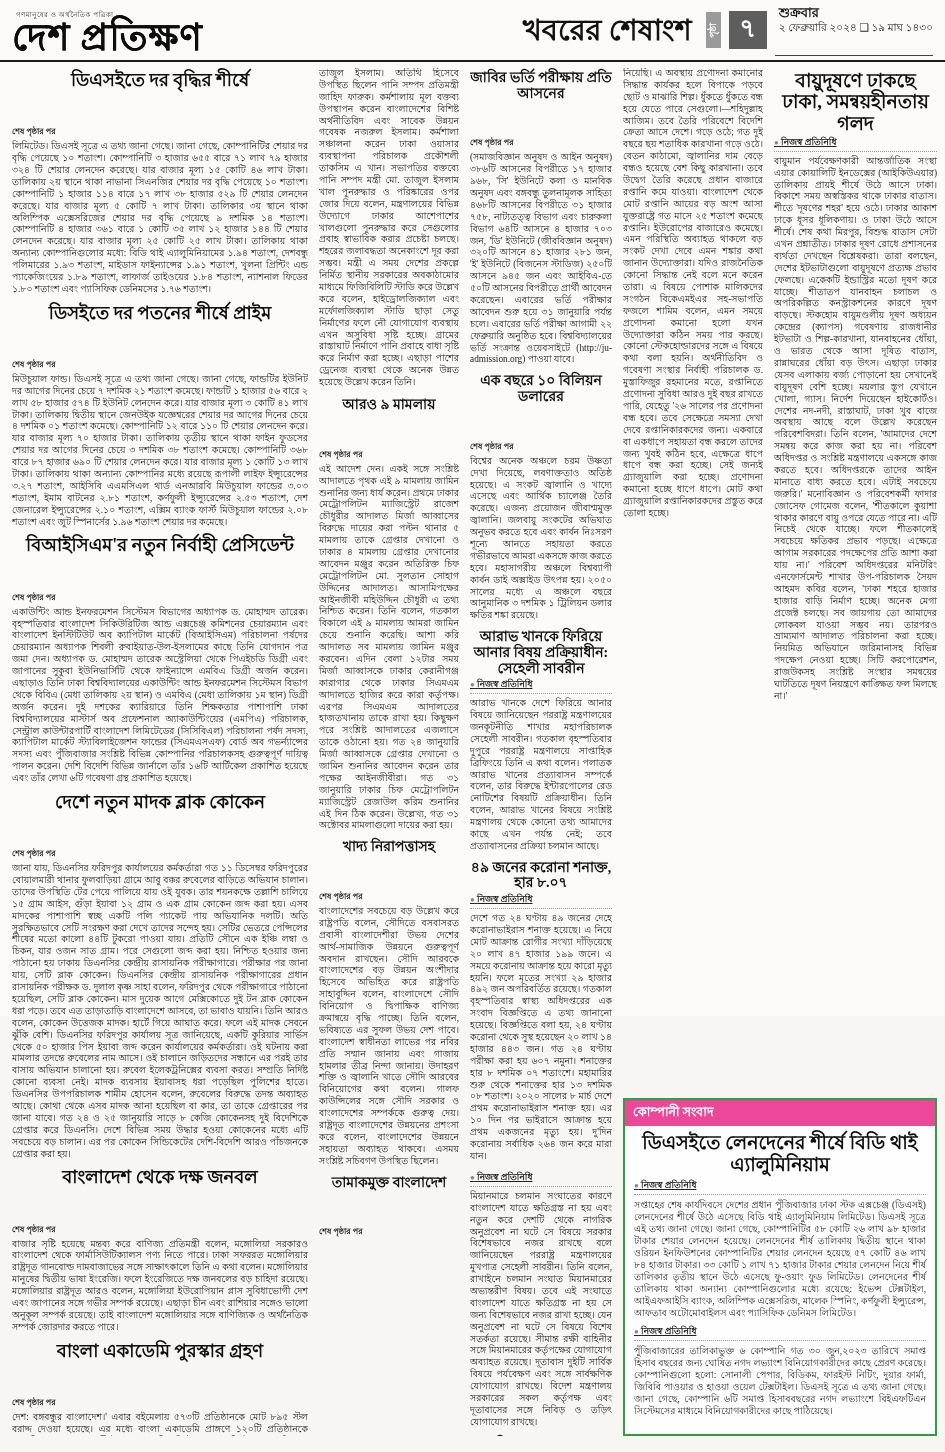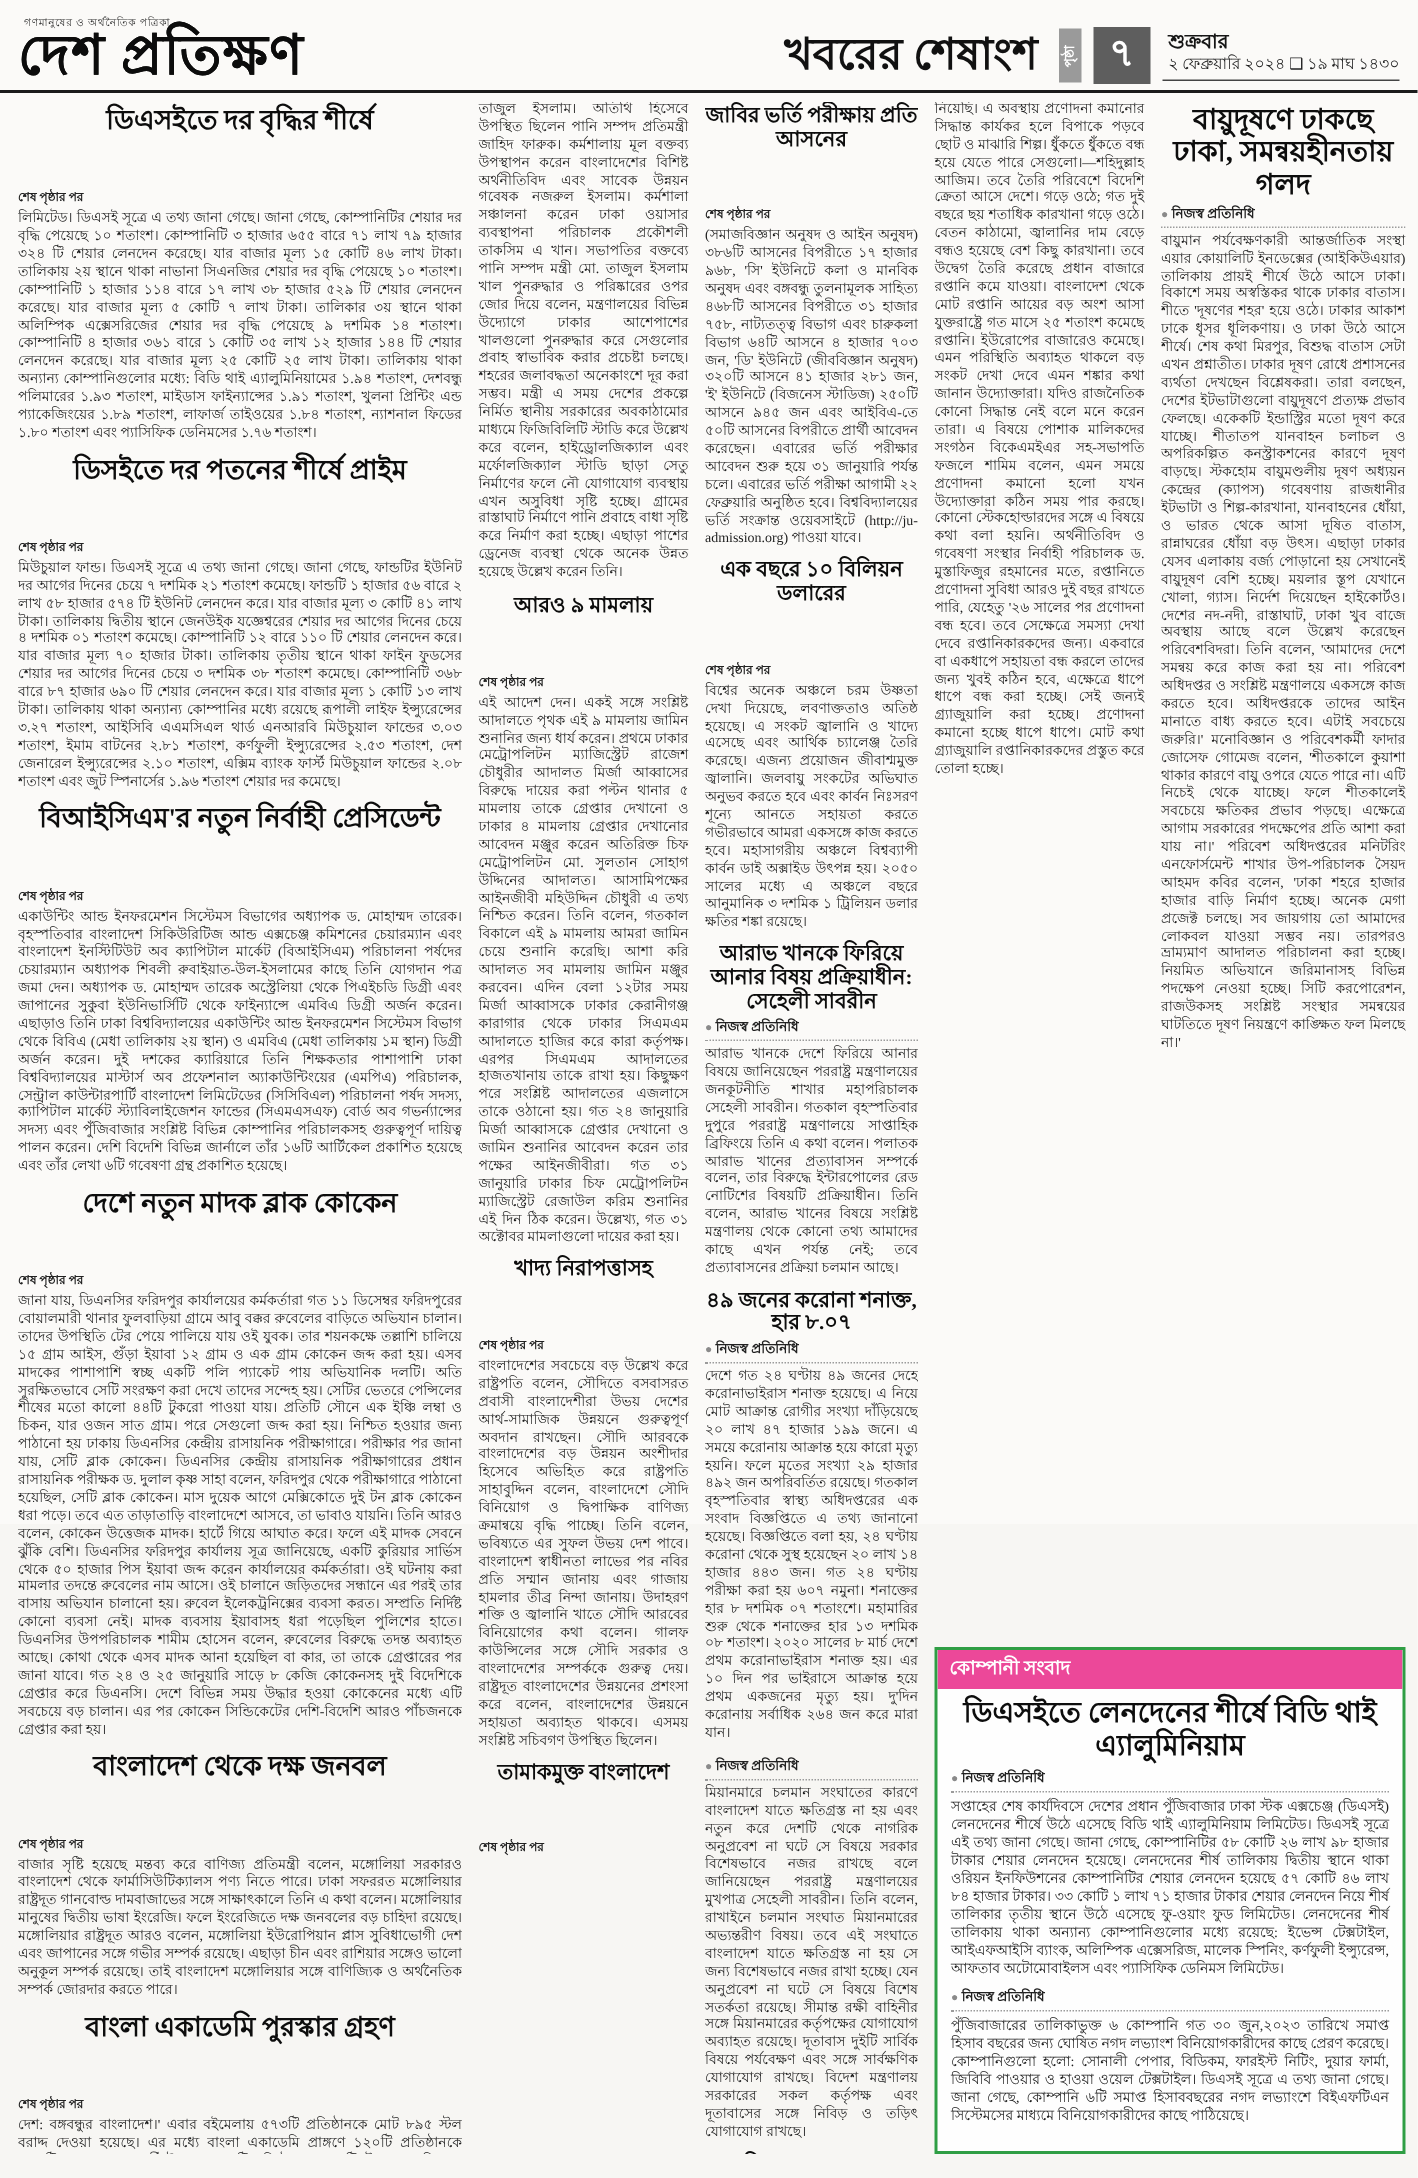--- a/index.html
+++ b/index.html
@@ -24,21 +24,21 @@
   .mast-right{display:flex;align-items:center;gap:8px;}
   .section-title{font-size:29px;font-weight:bold;color:#111;margin-right:6px;line-height:1;}
   .page-label-box{
     width:15px;height:36px;background:#9a9a9a;color:#fff;display:flex;align-items:center;justify-content:center;
   }
   .page-label-box span{transform:rotate(-90deg);font-size:9px;white-space:nowrap;font-weight:bold;}
   .page-number-box{
     width:38px;height:38px;background:#5e5e5e;color:#fff;display:flex;align-items:center;justify-content:center;
     font-size:26px;font-weight:bold;
   }
-  .dateblock{display:flex;flex-direction:column;line-height:1.25;padding-left:4px;min-width:150px;border-bottom:1px solid #444;padding-bottom:3px;}
+  .dateblock{display:flex;flex-direction:column;line-height:1.25;padding-left:4px;min-width:150px;border-bottom:1px solid #444;padding-bottom:21px;}
   .dateblock .day{font-size:13px;font-weight:bold;}
   .dateblock .date{font-size:10.5px;color:#222;}
   
   .content{
     display:grid;
     grid-template-columns:296px 140px 142px 140px 1fr;
     grid-template-rows:1022px auto;
     column-gap:11px;row-gap:8px;
     padding:6px 8px 0 12px;
     height:1374px;box-sizing:border-box;overflow:hidden;
@@ -52,21 +52,21 @@
   .company-box{grid-column:4 / 6;grid-row:2;}
   
   .article{margin-bottom:7px;}
   .article .hl{
     text-align:center;font-weight:bold;color:#0d0d0d;line-height:1.12;margin:2px 0 1px 0;
   }
   .col-a .hl{font-size:18px;}
   .col-b .hl,.col-c .hl{font-size:14px;}
   .col-e .hl{font-size:19px;text-align:center;}
   .kicker{display:block;text-align:left;font-size:8px;font-weight:bold;color:#222;margin-bottom:3px;margin-top:35px;}
-  .byline{font-size:9px;font-weight:bold;color:#222;margin:0 0 1px 0;}
+  .byline{font-size:9px;font-weight:bold;color:#222;margin:0 0 1px 0;text-decoration:underline;}
   .byline .dot{color:#8a8a8a;font-size:8px;}
   .byline-rule{border-bottom:1px dotted #9b9b9b;margin:1px 0 4px 0;}
   .body-text{
     font-size:9.3px;line-height:1.28;text-align:justify;margin:0;
     color:#1d1d1d;word-break:break-word;
   }
   .lead-text{margin-bottom:8px;}
   
   .company-box{
     border:2px solid #2f9e44;background:#fefefe;box-sizing:border-box;overflow:hidden;

